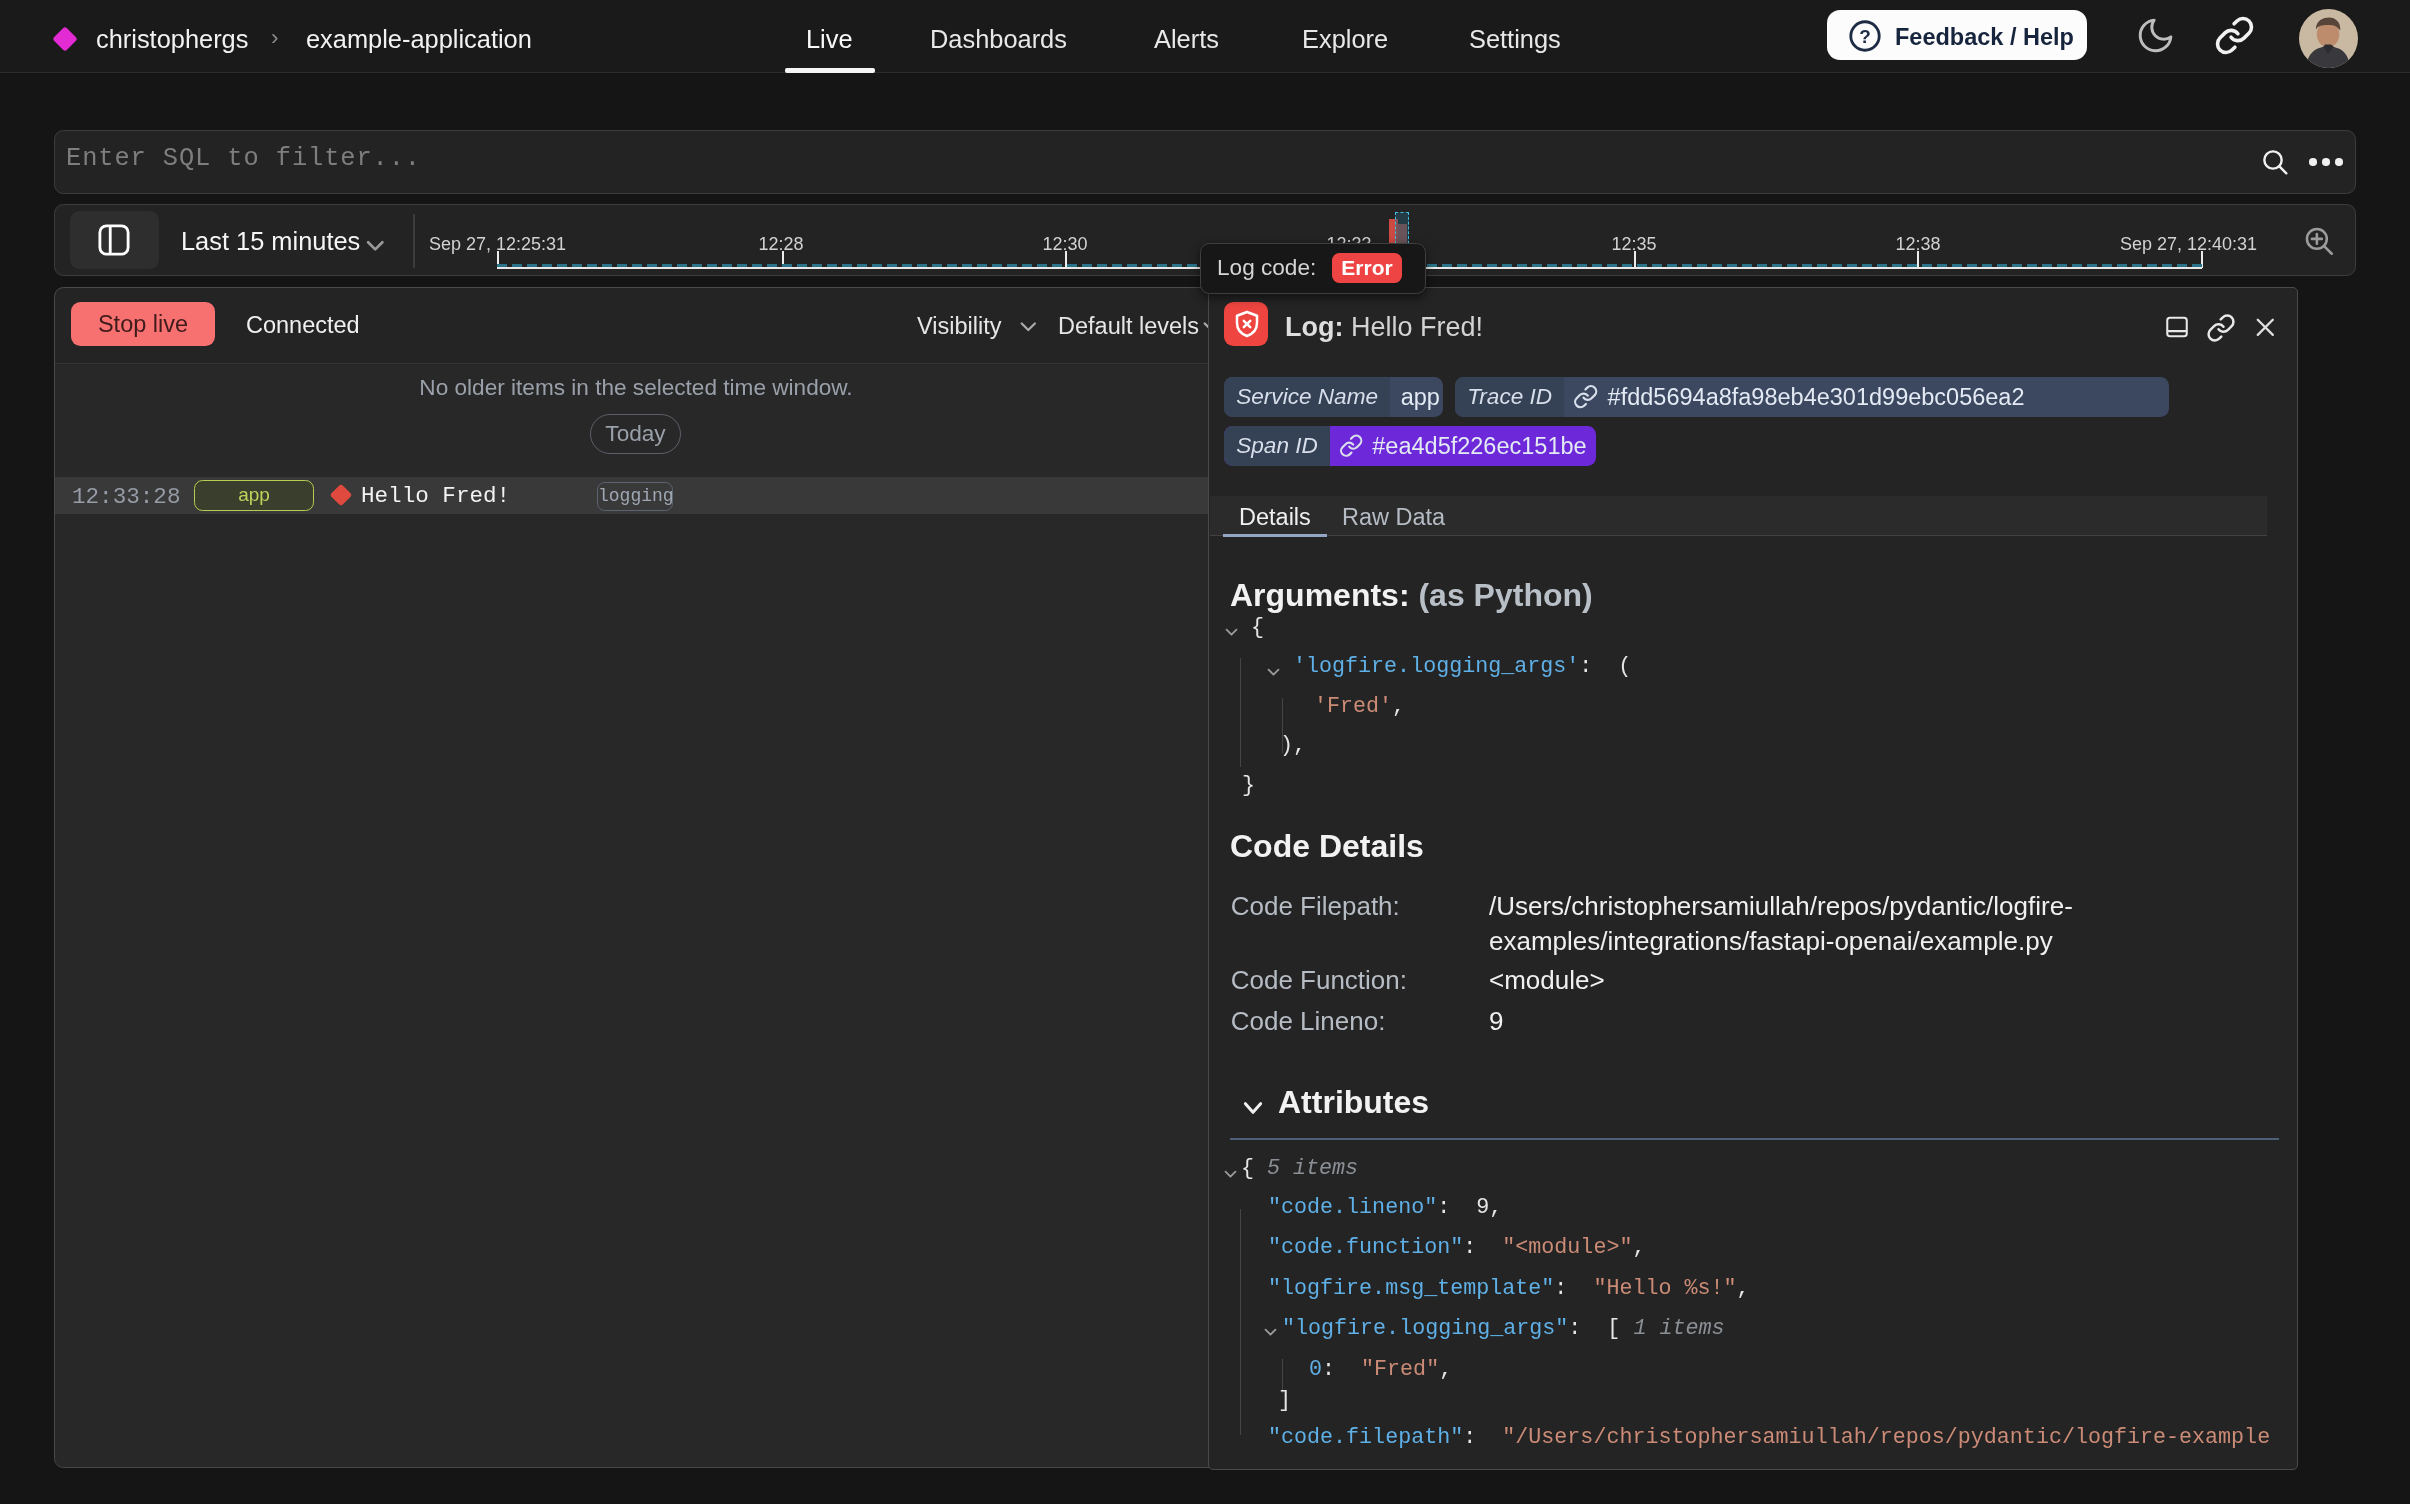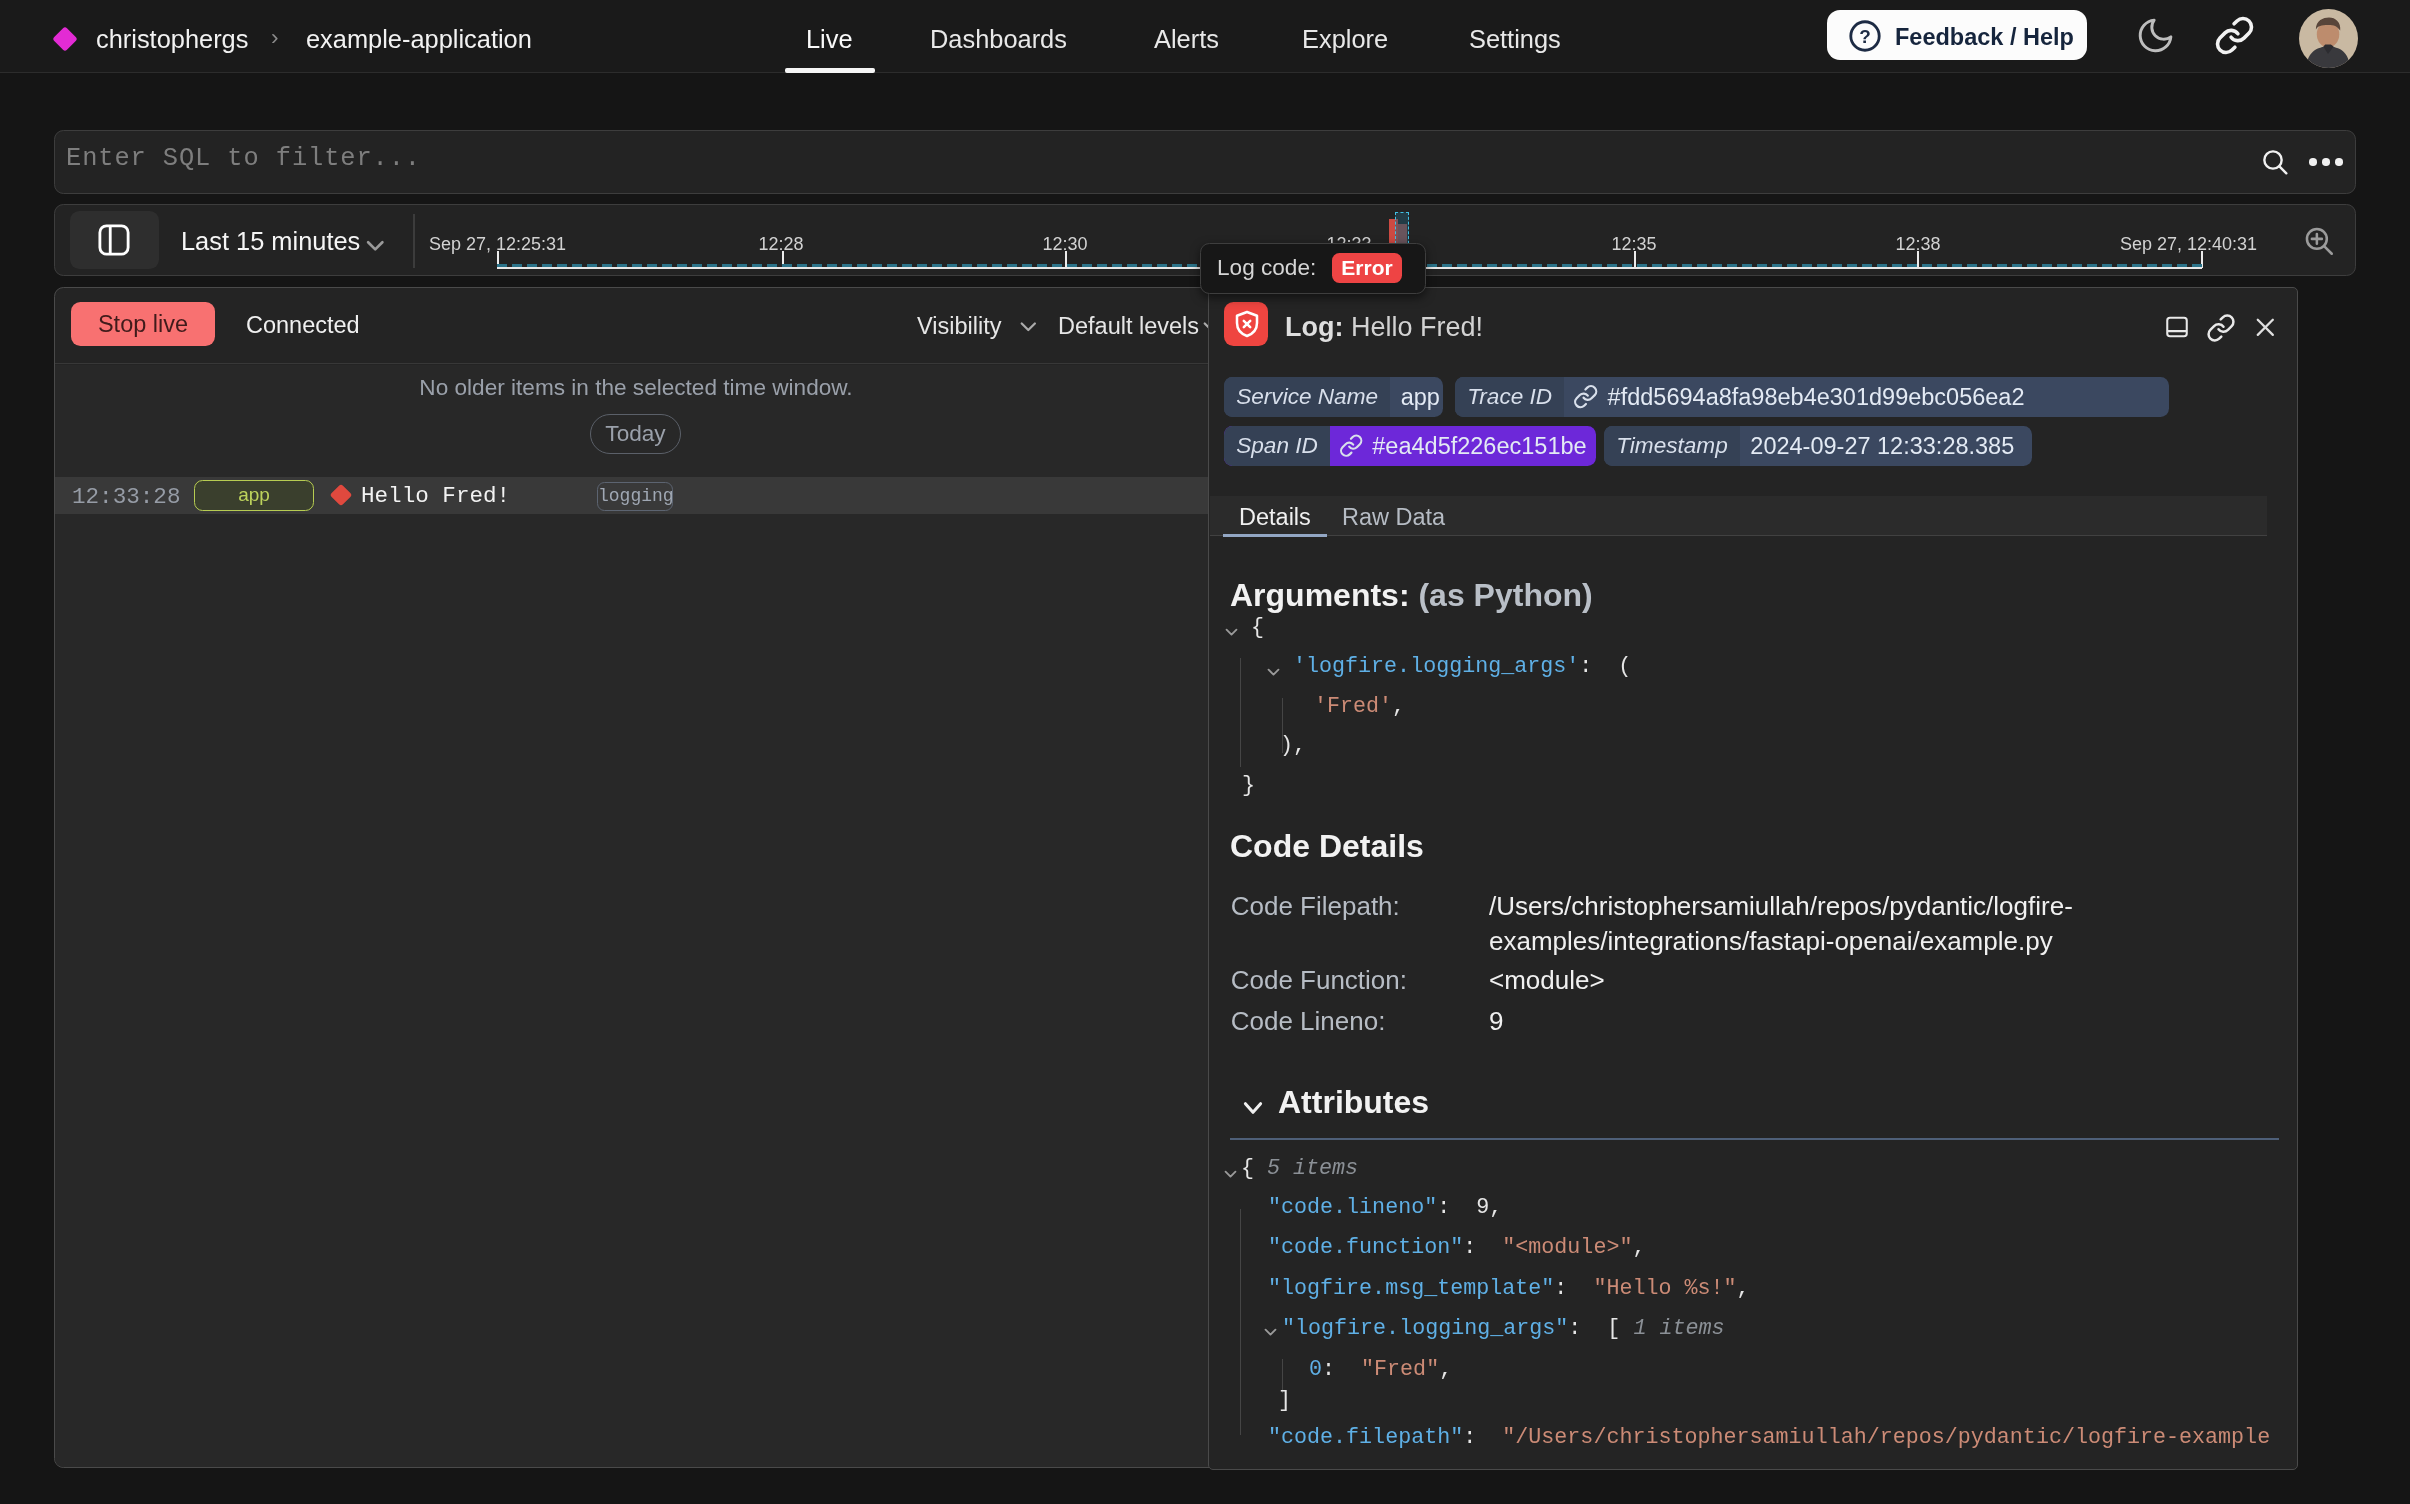--- a/index.html
+++ b/index.html
@@ -177,24 +177,20 @@
     <span style="padding:0 9.4px;font-size:23.5px;color:#e3eaf4;white-space:nowrap;">#fdd5694a8fa98eb4e301d99ebc056ea2</span>
   </div>
   <div class="abs" style="left:15px;top:138px;width:372px;height:40px;background:#6d28d9;border-radius:8.5px;overflow:hidden;display:flex;align-items:center;">
     <span style="background:#354155;height:100%;display:flex;align-items:center;padding:0 12.2px;font-size:22.6px;font-style:italic;color:#d8dfeb;white-space:nowrap;">Span ID</span>
     <svg style="margin-left:8.5px;" width="25.4" height="25.4" viewBox="0 0 24 24">
       <path d="M10 13a5 5 0 0 0 7.54.54l3-3a5 5 0 0 0-7.07-7.07l-1.72 1.71" fill="none" stroke="#d8dfeb" stroke-width="2.1" stroke-linecap="round" stroke-linejoin="round"></path>
       <path d="M14 11a5 5 0 0 0-7.54-.54l-3 3a5 5 0 0 0 7.07 7.07l1.71-1.71" fill="none" stroke="#d8dfeb" stroke-width="2.1" stroke-linecap="round" stroke-linejoin="round"></path>
     </svg>
     <span style="padding:0 9.4px;font-size:23.5px;color:#e3eaf4;white-space:nowrap;">#ea4d5f226ec151be</span>
   </div>
-  <div class="abs" style="left:395px;top:138px;width:428px;height:40px;background:#3b4860;border-radius:8.5px;overflow:hidden;display:flex;align-items:center;">
-    <span style="background:#354155;height:100%;display:flex;align-items:center;padding:0 12.2px;font-size:22.6px;font-style:italic;color:#d8dfeb;white-space:nowrap;">Timestamp</span>
-    <span style="padding:0 10.4px;font-size:23.5px;color:#e3eaf4;white-space:nowrap;">2024-09-27 12:33:28.385</span>
-  </div>
 
   <div class="abs" style="left:0.9px;top:208px;width:1057px;height:40px;background:#2b2b2b;border-bottom:1.9px solid #414141;"></div>
   <div class="abs" style="left:30px;top:216px;font-size:23.5px;color:#f0f0f0;">Details</div>
   <div class="abs" style="left:14px;top:246px;width:104px;height:2.8px;background:#93a7c4;"></div>
   <div class="abs" style="left:133px;top:216px;font-size:23.5px;color:#b6bcc4;">Raw Data</div>
 
   <div class="abs" style="left:21px;top:289px;font-size:32px;font-weight:bold;color:#f2f2f2;">Arguments: <span style="color:#b9bfc7;">(as Python)</span></div>
   <div class="abs" style="left:31px;top:370px;width:0.9px;height:109px;background:#454545;"></div>
   <div class="abs" style="left:73px;top:410px;width:0.9px;height:55px;background:#454545;"></div>
   <svg class="abs" style="left:14px;top:336px;" width="17" height="17" viewBox="0 0 24 24">

